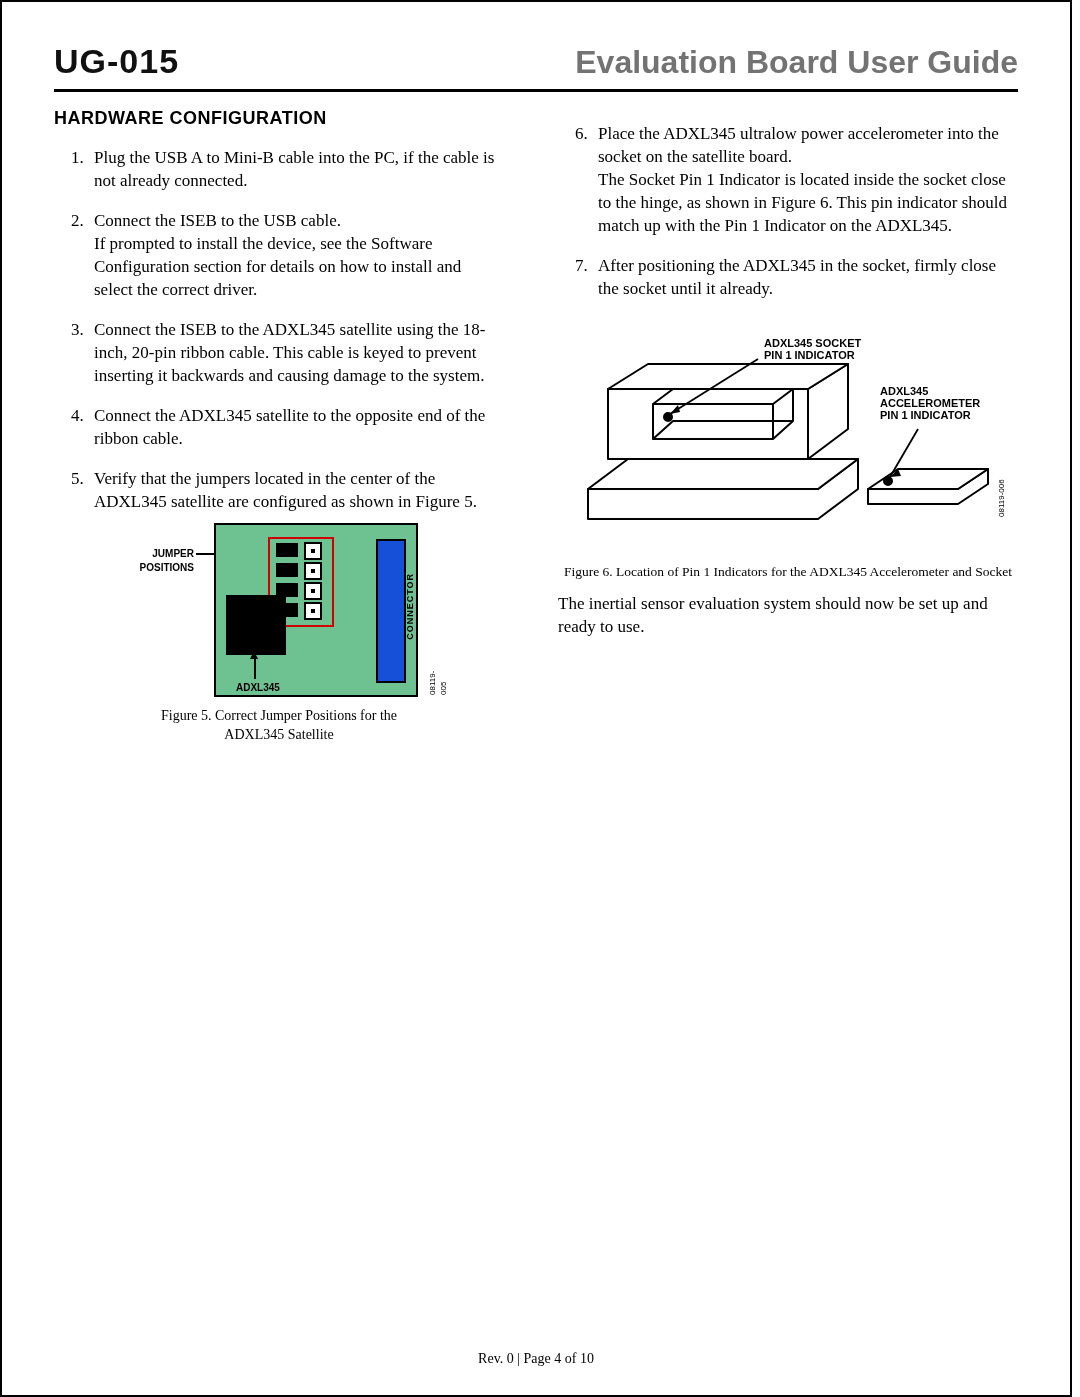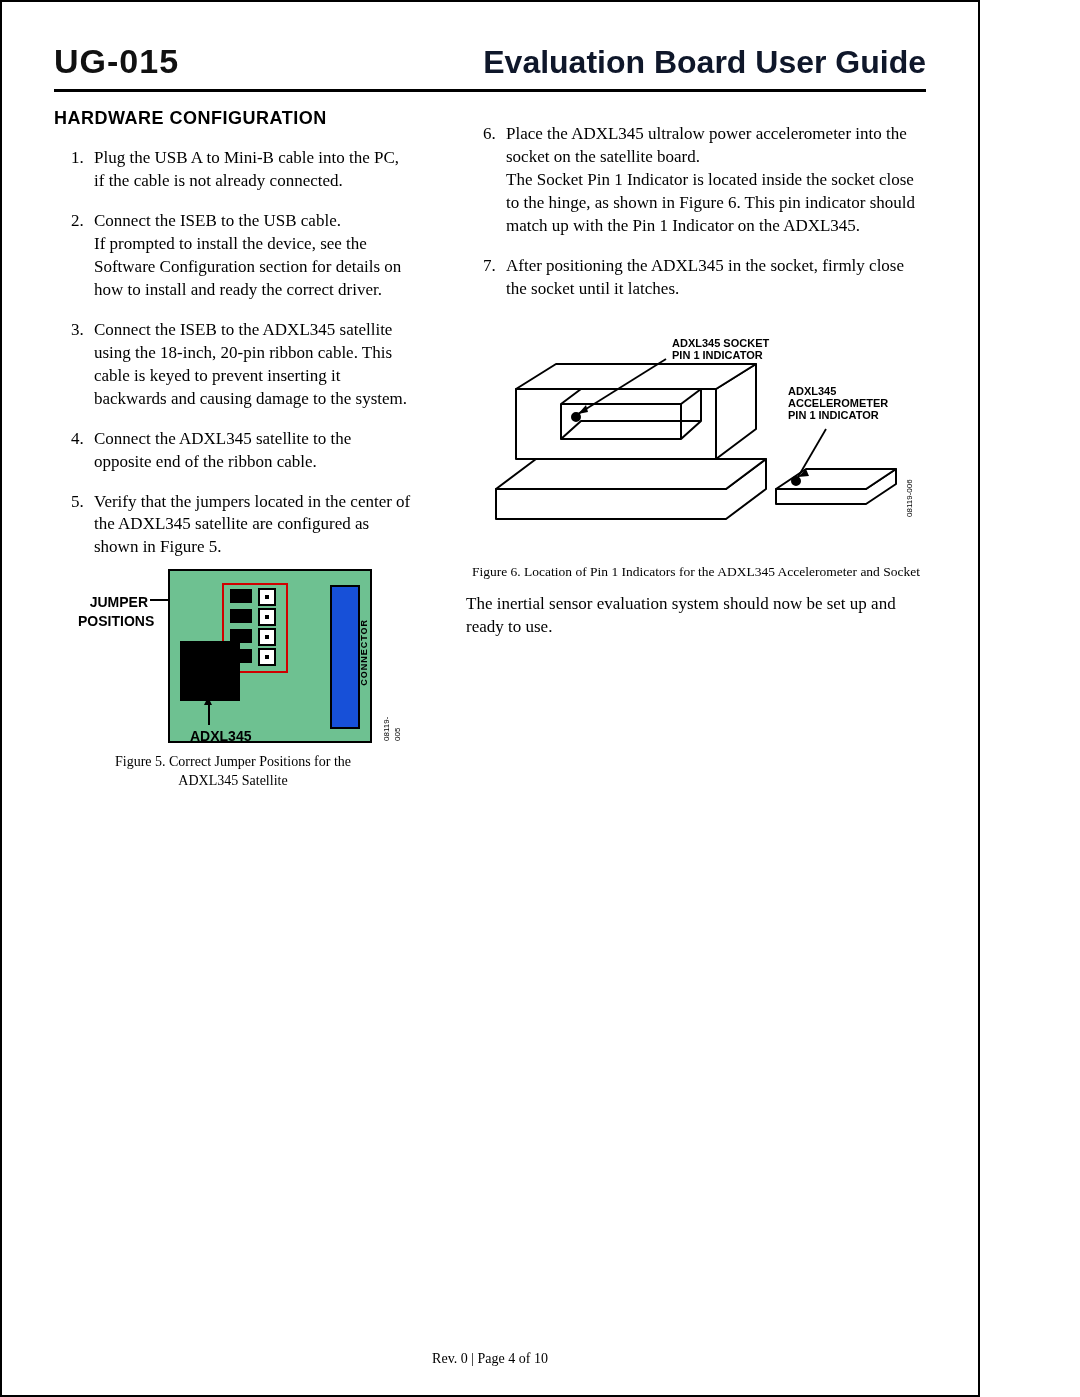--- a/index.html
+++ b/index.html
@@ -5,21 +5,21 @@
   body {
     margin: 0;
     padding: 0;
     background: #fff;
     font-family: "Minion Pro", "Times New Roman", Times, serif;
     color: #000;
     width: 1080px;
   }
   .page {
     box-sizing: border-box;
-    width: 980px;
+    width: 1072px;
     height: 1397px;
     padding: 40px 52px 28px 52px;
     border: 2px solid #000;
     margin: 0;
     position: relative;
   }
   .header {
     display: flex;
     justify-content: space-between;
     align-items: baseline;
@@ -31,21 +31,21 @@
     font-family: "Arial Black", Arial, sans-serif;
     font-weight: 900;
     font-size: 34px;
     letter-spacing: 1px;
     color: #111;
   }
   .doc-title {
     font-family: Arial, Helvetica, sans-serif;
     font-weight: 700;
     font-size: 32px;
-    color: #0f172a;
+    color: #737373;
   }
   .columns {
     display: flex;
     column-gap: 54px;
     font-size: 17px;
     line-height: 1.35;
   }
   .col {
     flex: 1;
   }
@@ -151,21 +151,21 @@
     top: 48px;
     font-family: Arial, sans-serif;
     font-size: 9px;
     font-weight: 700;
     transform: rotate(-90deg);
     transform-origin: right top;
     letter-spacing: 1px;
   }
   .fig5-label {
     font-family: Arial, sans-serif;
-    font-size: 14px;
+    font-size: 10px;
     font-weight: 700;
     position: absolute;
   }
   .side-code {
     font-family: Arial, sans-serif;
     font-size: 8px;
     transform: rotate(-90deg);
     transform-origin: left top;
     position: absolute;
   }
@@ -200,21 +200,21 @@
   </div>
 
   <div class="columns">
 
     <div class="col">
       <h3 class="section">HARDWARE CONFIGURATION</h3>
 
       <ol class="steps">
         <li>Plug the USB A to Mini-B cable into the PC, if the cable is not already connected.</li>
         <li style="white-space:pre-line">Connect the ISEB to the USB cable.
-If prompted to install the device, see the Software Configuration section for details on how to install and ready the correct driver.</li>
+If prompted to install the device, see the Software Configuration section for details on how to install and select the correct driver.</li>
         <li>Connect the ISEB to the ADXL345 satellite using the 18-inch, 20-pin ribbon cable. This cable is keyed to prevent inserting it backwards and causing damage to the system.</li>
         <li>Connect the ADXL345 satellite to the opposite end of the ribbon cable.</li>
         <li>Verify that the jumpers located in the center of the ADXL345 satellite are configured as shown in Figure 5.</li>
       </ol>
 
       <div class="fig5-wrap">
         <div style="position:relative; height:180px;">
 
           <span class="fig5-label" style="left:-10px; top:24px; text-align:right; width:70px; white-space:pre-line">JUMPER
 POSITIONS</span>
@@ -245,21 +245,21 @@
           <span class="side-code" style="left:294px; top:172px;">08119-005</span>
         </div>
         <p class="fig-caption">Figure 5. Correct Jumper Positions for the ADXL345 Satellite</p>
       </div>
     </div>
 
     <div class="col">
       <ol class="steps" start="6">
         <li style="white-space:pre-line">Place the ADXL345 ultralow power accelerometer into the socket on the satellite board.
 The Socket Pin 1 Indicator is located inside the socket close to the hinge, as shown in Figure 6. This pin indicator should match up with the Pin 1 Indicator on the ADXL345.</li>
-        <li>After positioning the ADXL345 in the socket, firmly close the socket until it latches.</li>
+        <li>After positioning the ADXL345 in the socket, firmly close the socket until it already.</li>
       </ol>
 
       <div class="fig6-wrap">
         <svg class="fig6-svg" viewBox="0 0 460 250">
 
           <g stroke="#000" stroke-width="2" fill="#fff" stroke-linejoin="round">
 
             <polygon points="30,210 260,210 300,180 300,150 260,180 30,180"></polygon>
             <polygon points="30,180 260,180 300,150 70,150"></polygon>
 

